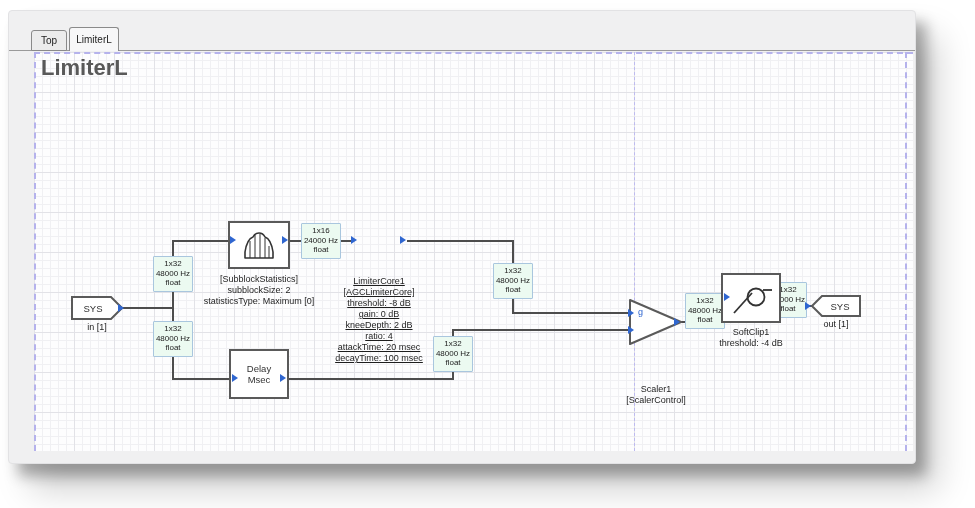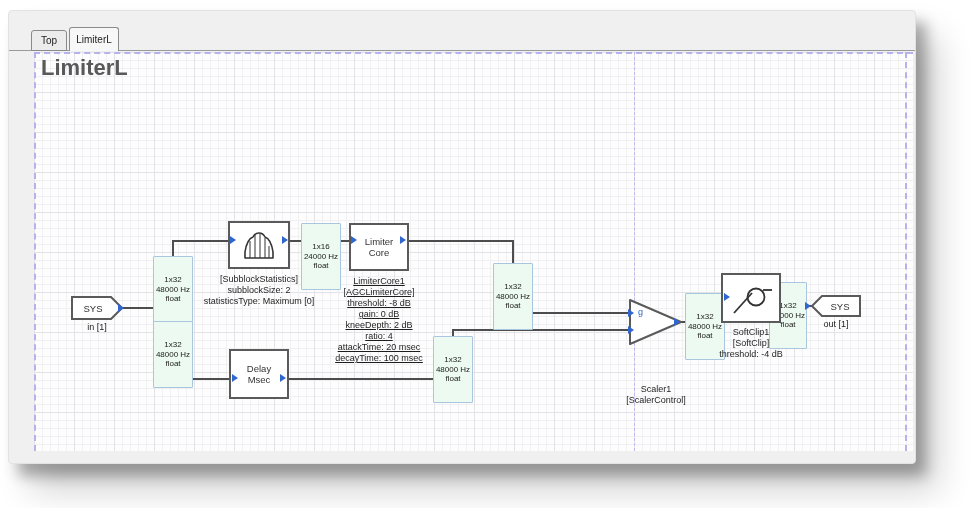--- a/index.html
+++ b/index.html
@@ -38,21 +38,21 @@
   .wire{position:absolute;background:#4d4d4d;z-index:1;}
   .wire.h{height:2px;} .wire.v{width:2px;}
 
   
   .port{position:absolute;width:0;height:0;z-index:3;
     border-left:6px solid #2f66d0;border-top:4px solid transparent;border-bottom:4px solid transparent;}
 
   
   .wlabel{position:absolute;box-sizing:border-box;width:40px;min-height:36px;z-index:2;
     background:#ecfaf1;border:1px solid #a9c6de;border-radius:1px;
-    font-size:8px;line-height:9.5px;text-align:center;color:#222;padding:18px 0;white-space:pre-line;}
+    font-size:8px;line-height:9.5px;text-align:center;color:#222;padding:2px 0;white-space:pre-line;}
 
   
   .block{position:absolute;box-sizing:border-box;background:#fff;border:2px solid #5a5a5a;z-index:2;
     display:flex;align-items:center;justify-content:center;}
   .block-inner{font-size:9.5px;color:#333;text-align:center;white-space:pre-line;line-height:11px;}
   .caption{position:absolute;width:190px;text-align:center;font-size:9px;line-height:11px;color:#1e1e1e;z-index:2;}
   .caption .cap-line{white-space:pre-line;}
 
   .shape{position:absolute;z-index:2;}
   .shape .io-text{position:absolute;top:0;bottom:0;left:0;right:0;display:flex;align-items:center;
@@ -152,24 +152,20 @@
           <line x1="24" y1="8" x2="24" y2="28" stroke="#333" stroke-width="1"></line>
           <line x1="28" y1="16" x2="28" y2="28" stroke="#333" stroke-width="1"></line>
         </svg>
       </div>
       <div class="caption" style="left:130px;top:222px;">
         <div class="cap-line">[SubblockStatistics]</div>
         <div class="cap-line">subblockSize: 2
 statisticsType: Maximum [0]</div>
       </div>
 
-      <div class="block" style="left:315px;top:171px;width:60px;height:48px;">
-        <span class="block-inner">Limiter
-Core</span>
-      </div>
       <div class="caption" style="left:250px;top:224px;text-decoration:underline;">
         <div class="cap-line">LimiterCore1</div>
         <div class="cap-line">[AGCLimiterCore]</div>
         <div class="cap-line">threshold: -8 dB
 gain: 0 dB
 kneeDepth: 2 dB
 ratio: 4
 attackTime: 20 msec
 decayTime: 100 msec</div>
       </div>
@@ -192,21 +188,20 @@
 
       <div class="block" style="left:687px;top:221px;width:60px;height:50px;">
         <svg width="46" height="36" viewBox="0 0 46 36">
           <line x1="6" y1="33" x2="24" y2="13" stroke="#333" stroke-width="1.8"></line>
           <circle cx="28" cy="17" r="8.5" fill="none" stroke="#333" stroke-width="1.8"></circle>
           <line x1="35" y1="10" x2="44" y2="10" stroke="#333" stroke-width="1.8"></line>
         </svg>
       </div>
       <div class="caption" style="left:622px;top:275px;">
         <div class="cap-line">SoftClip1</div>
-        <div class="cap-line">[SoftClip]</div>
         <div class="cap-line">threshold: -4 dB</div>
       </div>
 
       <div class="shape" style="left:777px;top:243px;width:50px;height:22px;">
         <svg width="50" height="22" viewBox="0 0 50 22">
           <polygon points="49,1 11,1 1,11 11,21 49,21" fill="#ffffff" stroke="#5a5a5a" stroke-width="2"></polygon>
         </svg>
         <span class="io-text" style="padding-left:8px;">SYS</span>
       </div>
       <div class="pin-label" style="left:777px;top:267px;width:50px;">out [1]</div>

